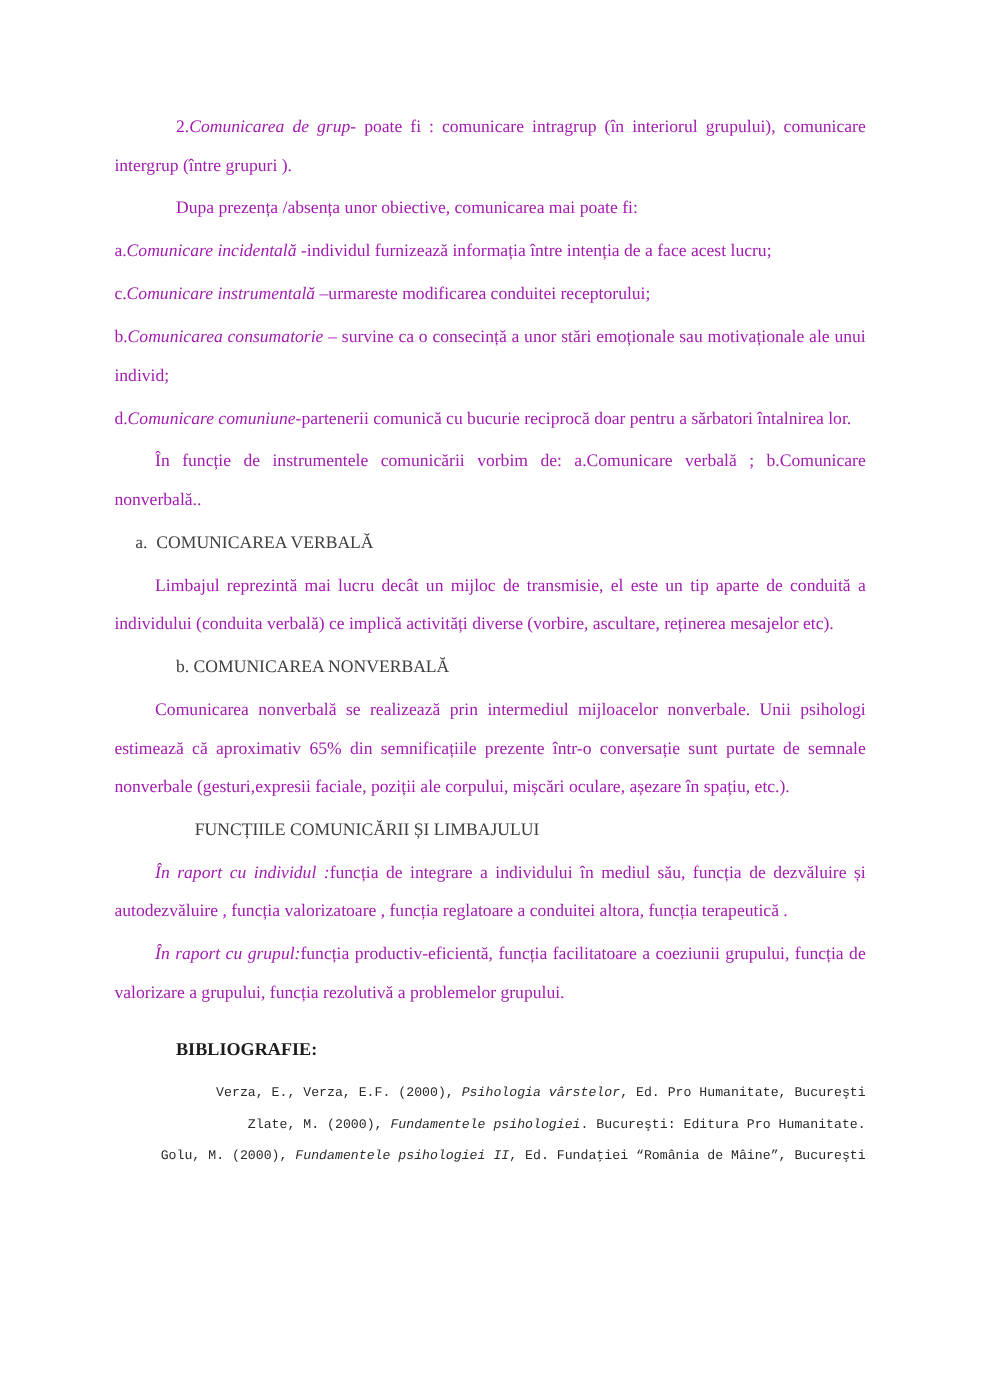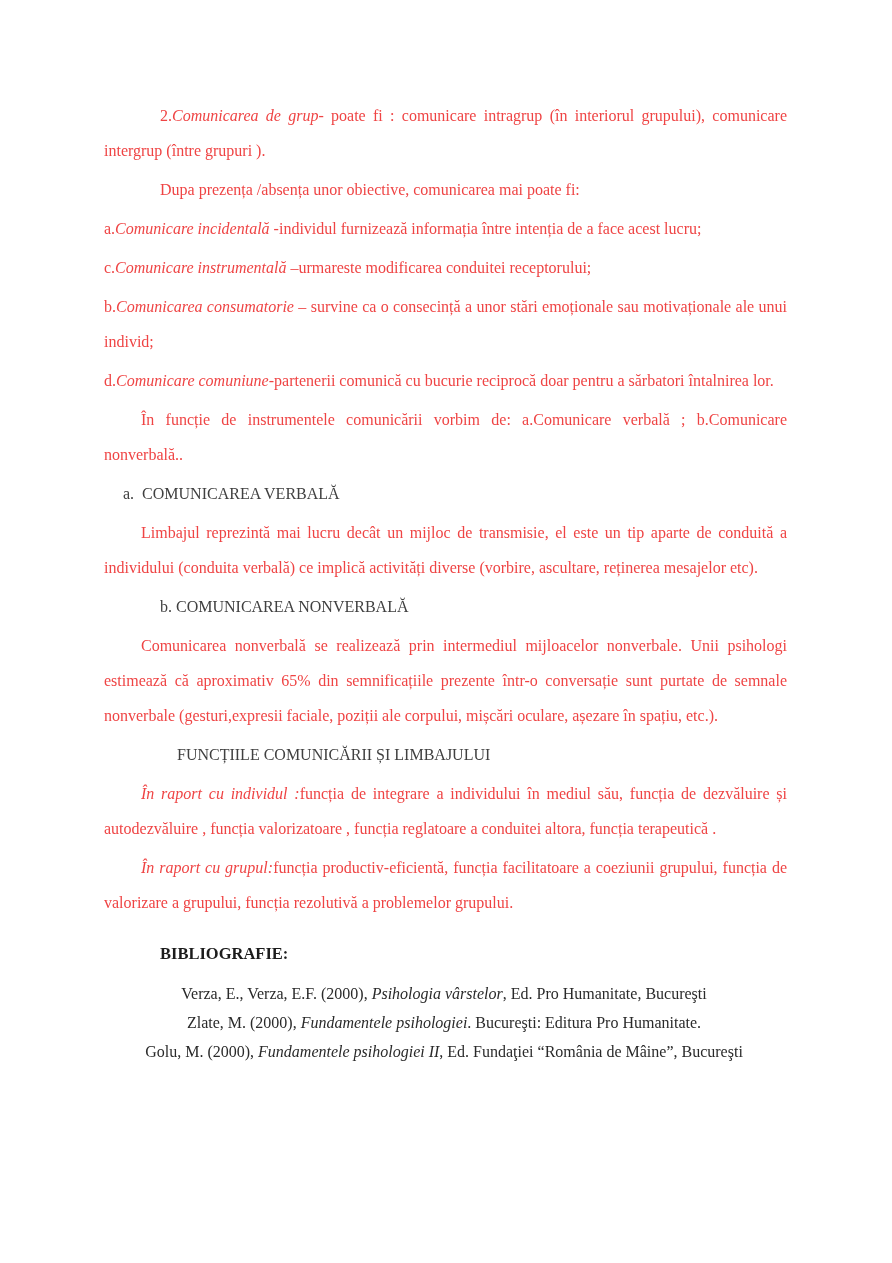--- a/index.html
+++ b/index.html
@@ -20,21 +20,21 @@
     height: 1263px;
     padding: 98px 105px 40px 104px;
     background: #ffffff;
   }
   .body-text {
     font-family: "Liberation Serif", "DejaVu Serif", serif;
     font-size: 16px;
     line-height: 35px;
     text-align: justify;
     margin: 0 0 4px 0;
-    color: #ef4444;
+    color: #a21caf;
   }
   .head {
     font-family: "Liberation Serif", "DejaVu Serif", serif;
     font-size: 16px;
     line-height: 35px;
     text-align: left;
     margin: 0 0 4px 0;
     white-space: pre-wrap;
     font-weight: normal;
     color: #404040;
@@ -47,24 +47,24 @@
   .bib-head {
     font-family: "Liberation Serif", "DejaVu Serif", serif;
     font-size: 16.5px;
     font-weight: bold;
     line-height: 35px;
     text-indent: 56px;
     margin: 16px 0 8px 0;
     color: #1c1c1c;
   }
   .bib-entry {
-    font-family: Liberation Serif, serif;
-    font-size: 16px;
+    font-family: Liberation Mono, monospace;
+    font-size: 12px;
     line-height: 29px;
-    text-align: center;
+    text-align: right;
     margin: 0 0 0 -3px;
     color: #2a2a2a;
   }
 </style>
 </head>
 <body>
 
 <div class="page">
 
   <p class="body-text ind-lg"><span>2.</span><span class="em">Comunicarea de grup</span><span>- poate fi : comunicare intragrup (în interiorul grupului), comunicare intergrup (între grupuri ).</span></p>

